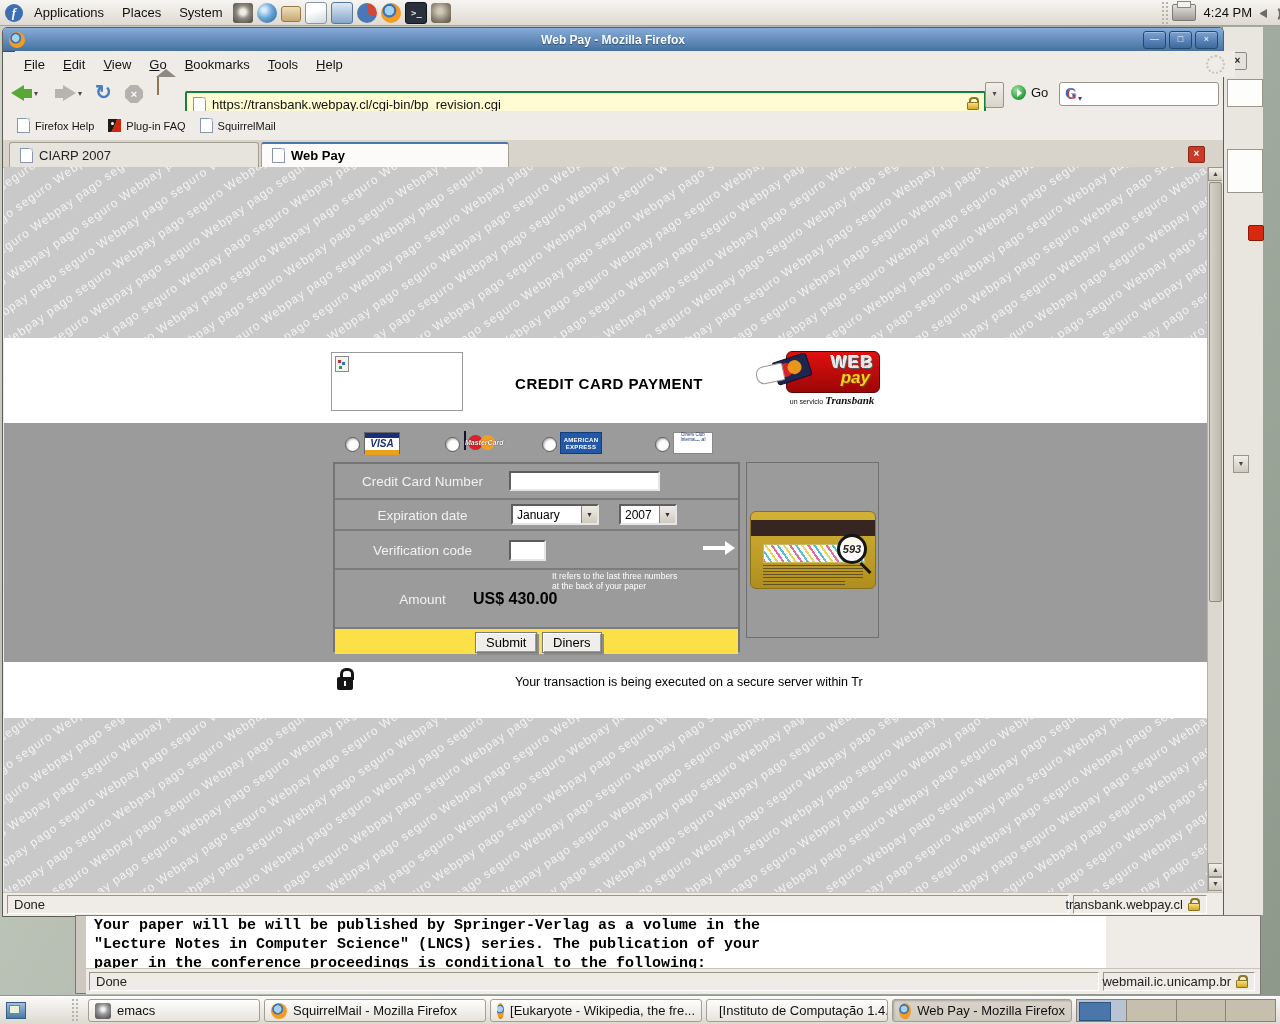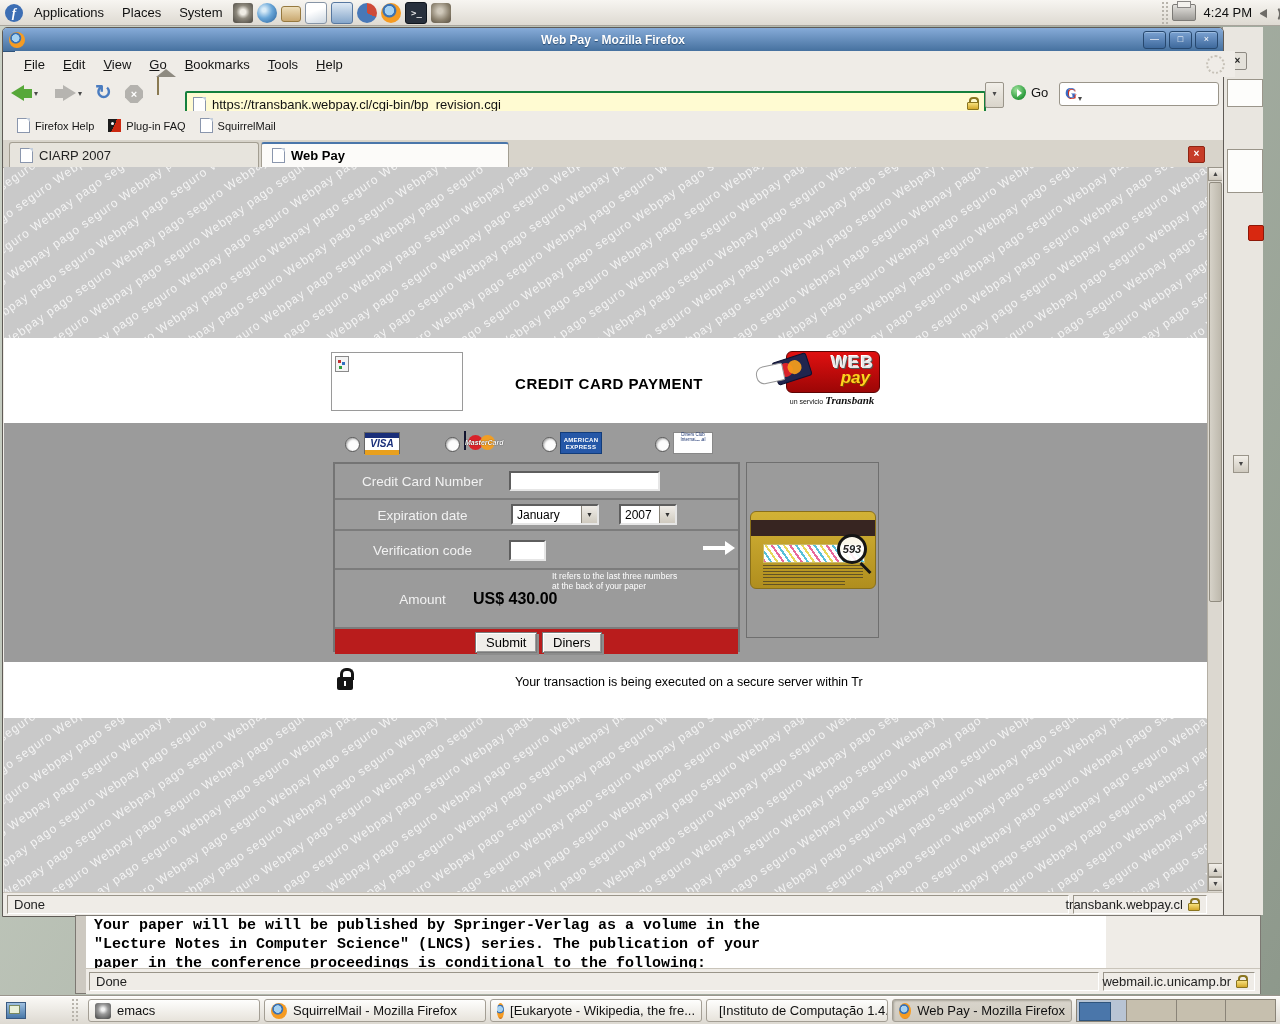--- a/index.html
+++ b/index.html
@@ -497,21 +497,21 @@
             </span>
             <span class="white-arrow" style="left:368px;top:10px;">
               <span class="bar"></span>
                 <span class="tip"></span>
             </span>
           </div>
           <div class="prow" style="top:104px;height:59px;">
             <span class="plabel">Amount</span>
             <span id="amount-value">US$ 430.00</span>
           </div>
-          <div class="prow" style="top:163px;height:27px;background:#b91c1c;">
+          <div class="prow" style="top:163px;height:27px;background:#fde047;">
             <button class="btn3d" style="left:140px;">Submit</button>
             <button class="btn3d" style="left:207px;">Diners</button>
           </div>
         </div>
 
         
         <div id="card-box" style="left:742px;top:39px;width:133px;height:176px;">
           <div id="gold-card">
             <div id="mag-stripe"></div>
             <div id="sig-strip"></div>

